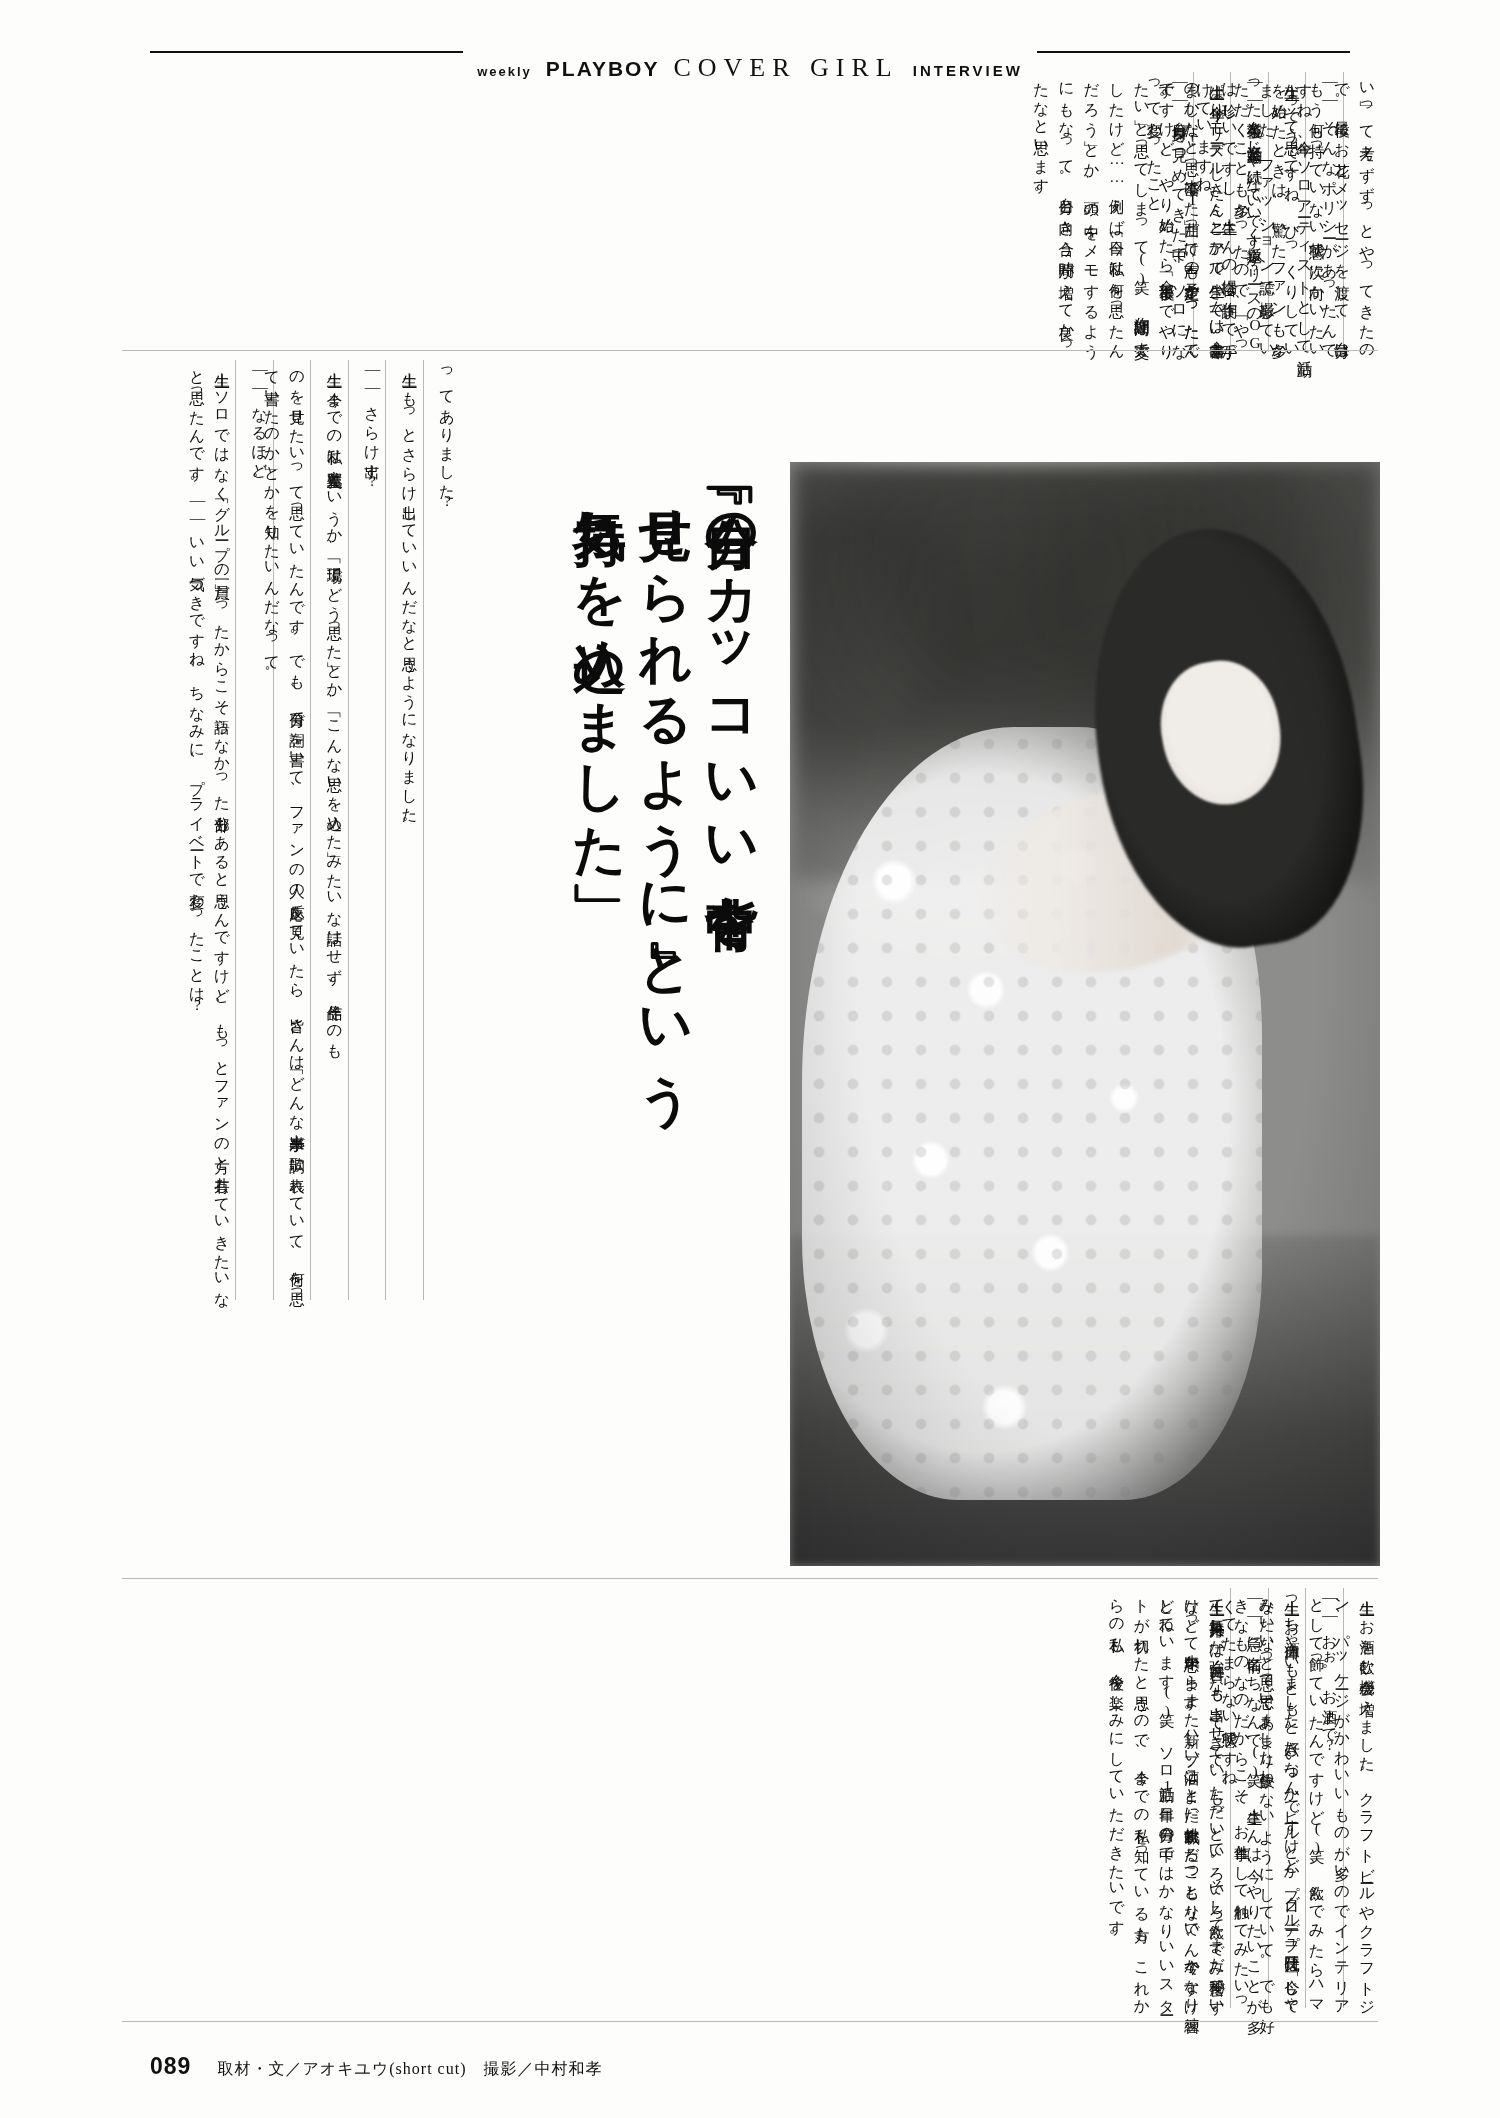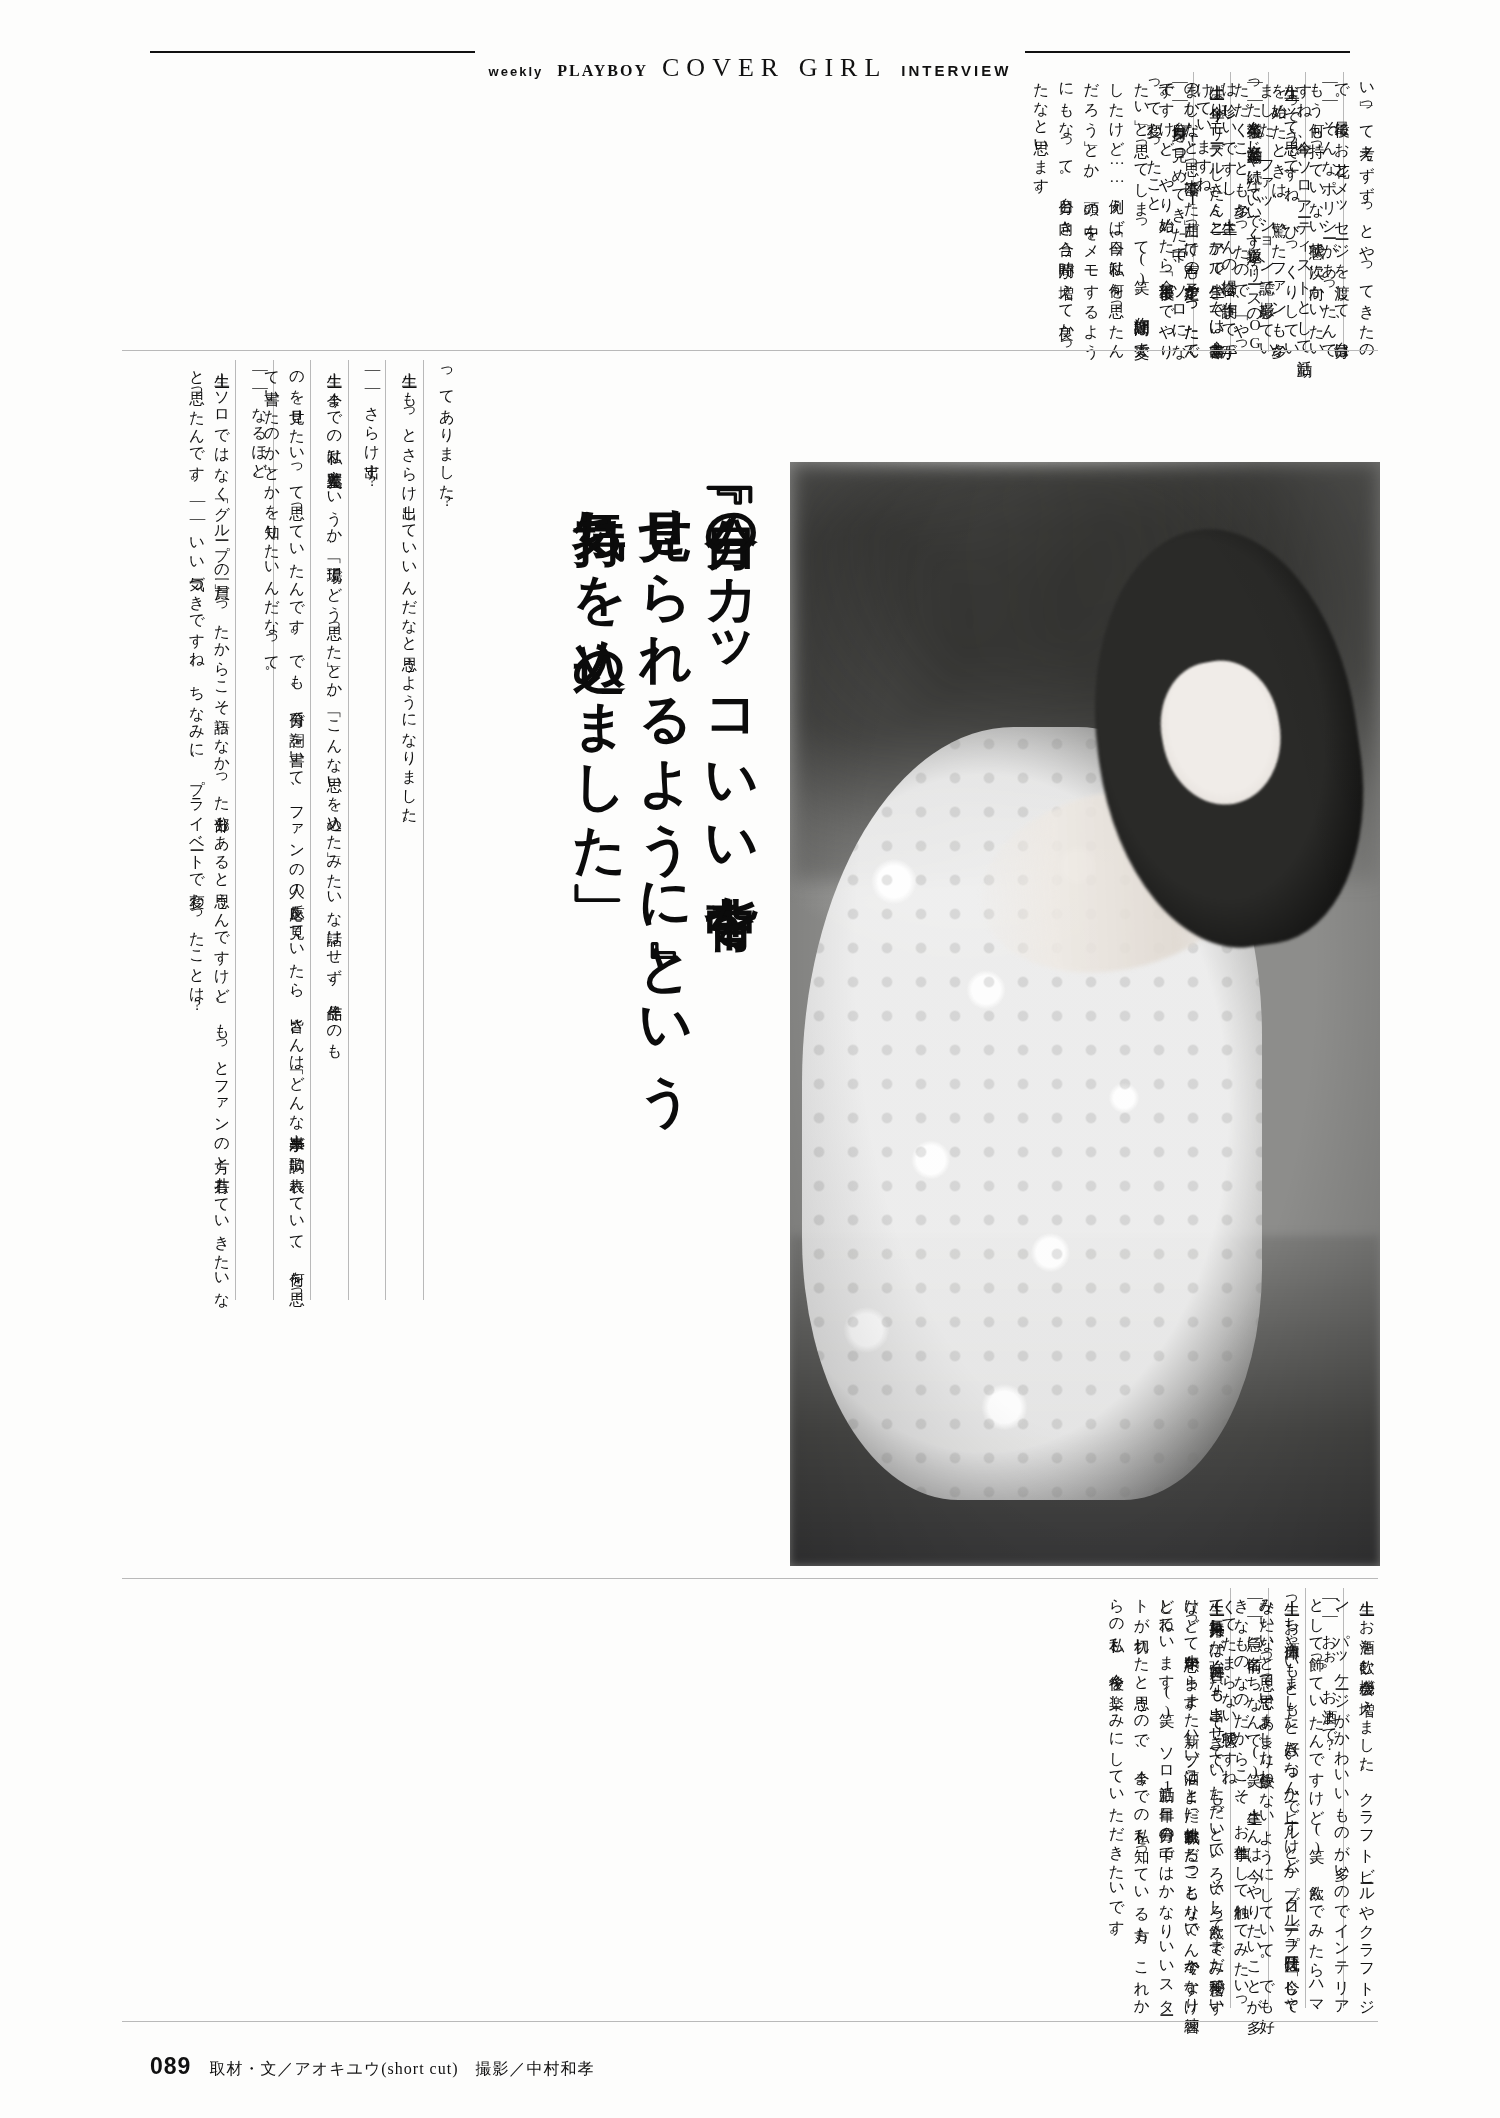--- a/index.html
+++ b/index.html
@@ -48,22 +48,22 @@
     white-space: nowrap;
     margin-top: 32px;
   }
   .header .weekly {
     font-family: "Liberation Sans", sans-serif;
     font-size: 13px;
     font-weight: bold;
     letter-spacing: 2px;
   }
   .header .playboy {
-    font-family: Liberation Serif, serif;
-    font-size: 16px;
+    font-family: Liberation Sans, sans-serif;
+    font-size: 21px;
     font-weight: bold;
     letter-spacing: 2px;
   }
   .header .cover {
     font-family: "Liberation Serif", serif;
     font-size: 26px;
     letter-spacing: 7px;
   }
   .header .interview {
     font-family: "Liberation Sans", sans-serif;
@@ -263,21 +263,21 @@
     pointer-events: none;
   }
 
   
   .footer {
     position: absolute;
     left: 150px;
     bottom: 38px;
     display: flex;
     align-items: baseline;
-    gap: 18px;
+    gap: 26px;
   }
   .footer .pageno {
     font-family: "Liberation Sans", sans-serif;
     font-weight: bold;
     font-size: 23px;
     letter-spacing: 1px;
   }
   .footer .credit {
     font-family: "Liberation Serif", serif;
     font-size: 16px;

